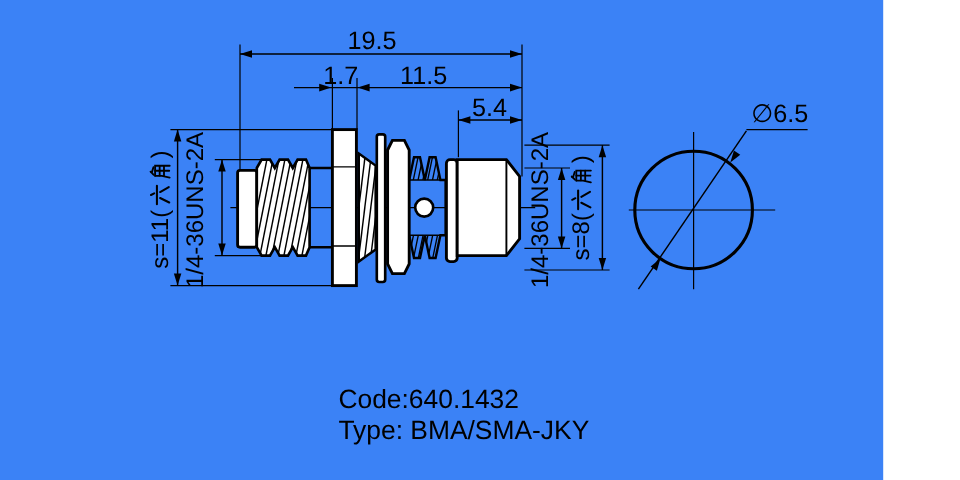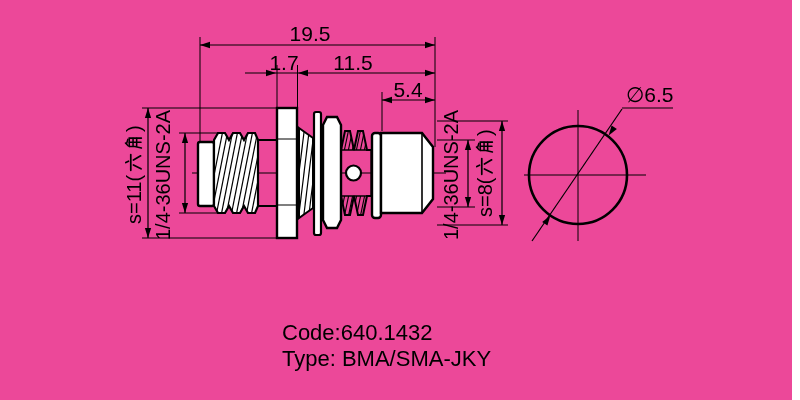--- a/index.html
+++ b/index.html
@@ -1,17 +1,17 @@
 <!DOCTYPE html>
 <html><head>
 <meta charset="utf-8">
 <style>
   html,body{margin:0;padding:0;background:#ffffff;}
   .canvas{
-    position:relative;width:792px;height:400px;background:#ec4899;
+    position:relative;width:736px;height:400px;background:#3b82f6;
     font-family:"Liberation Sans","DejaVu Sans",sans-serif;overflow:hidden;
   }
   svg text{
     font-family:"Liberation Sans","DejaVu Sans",sans-serif;
     fill:#000000;
   }
   .dimtxt{font-size:21px;}
   .rottxt{font-size:20px;}
   .foottxt{font-size:22px;}
 </style>

